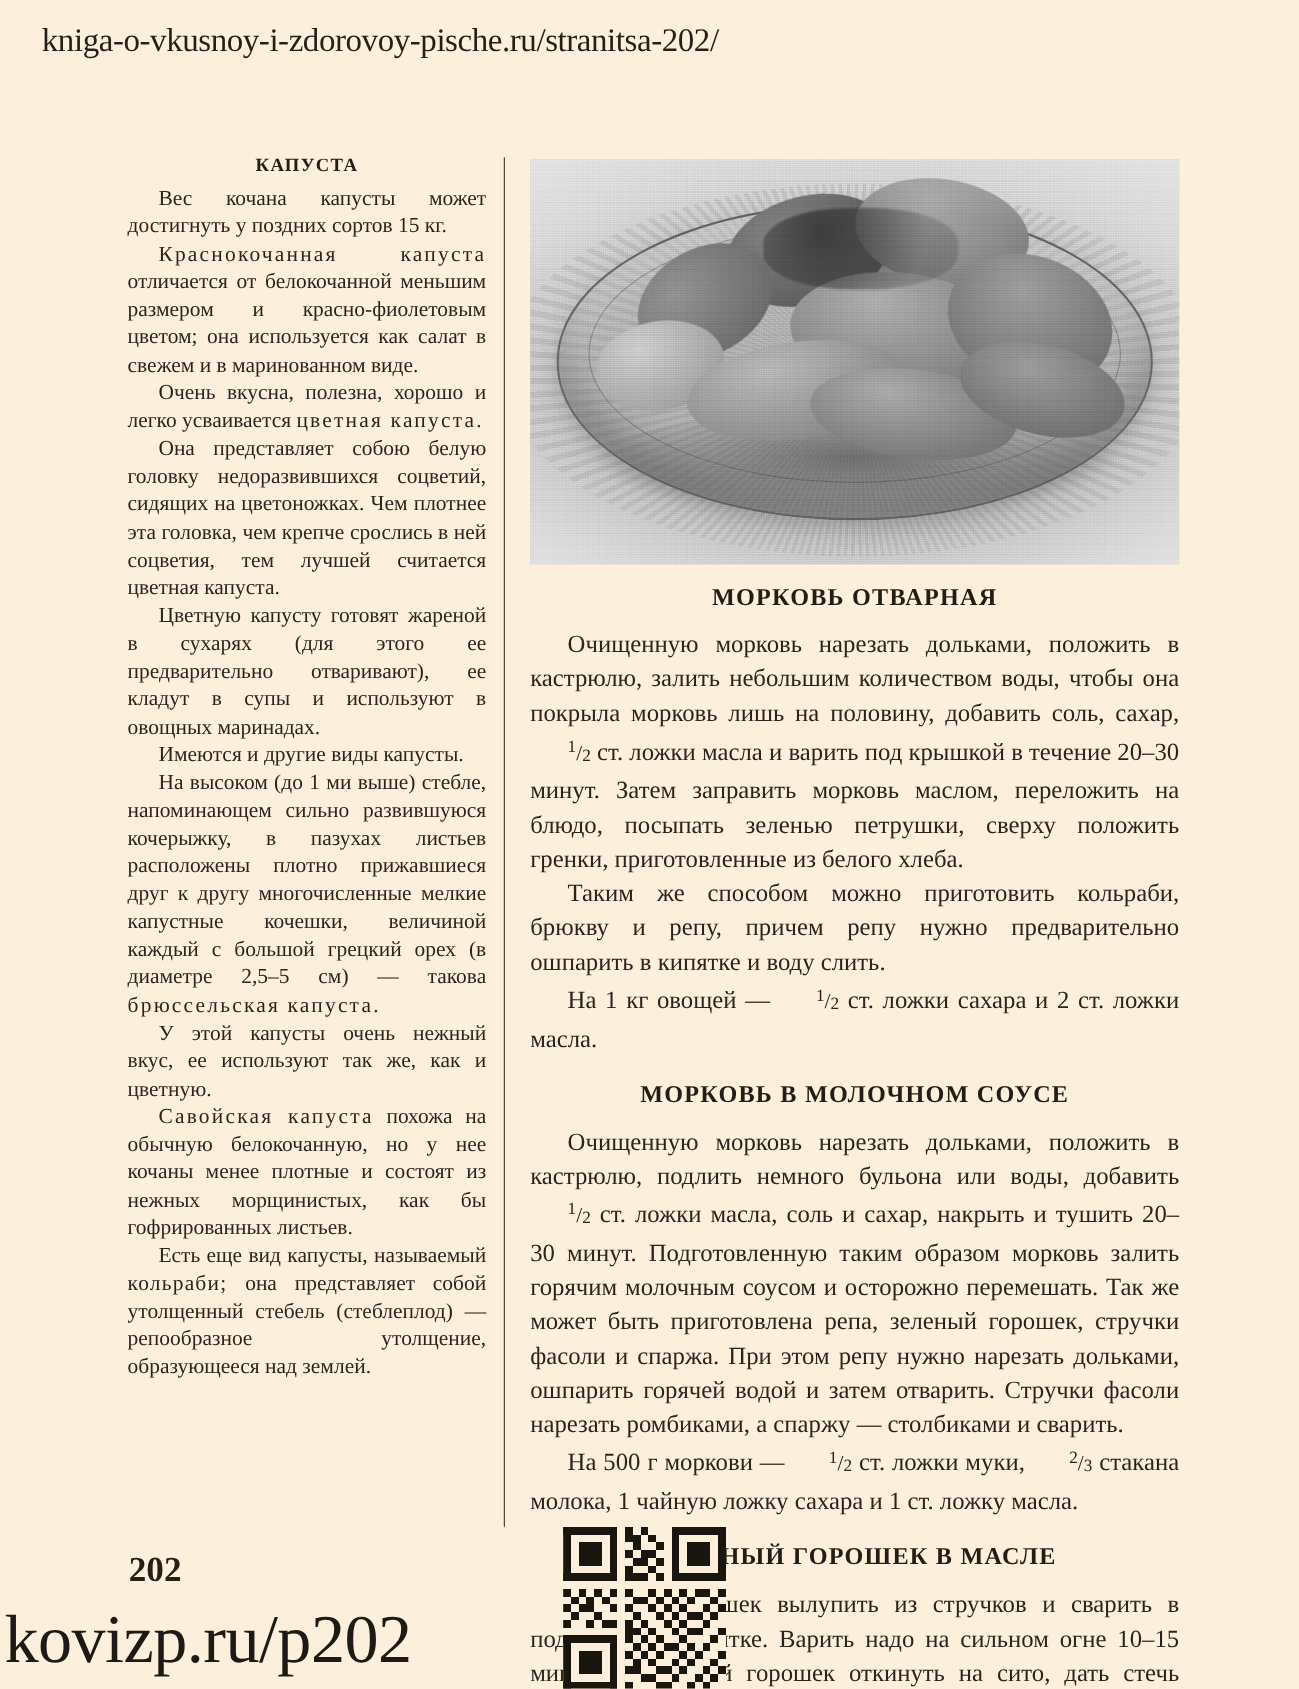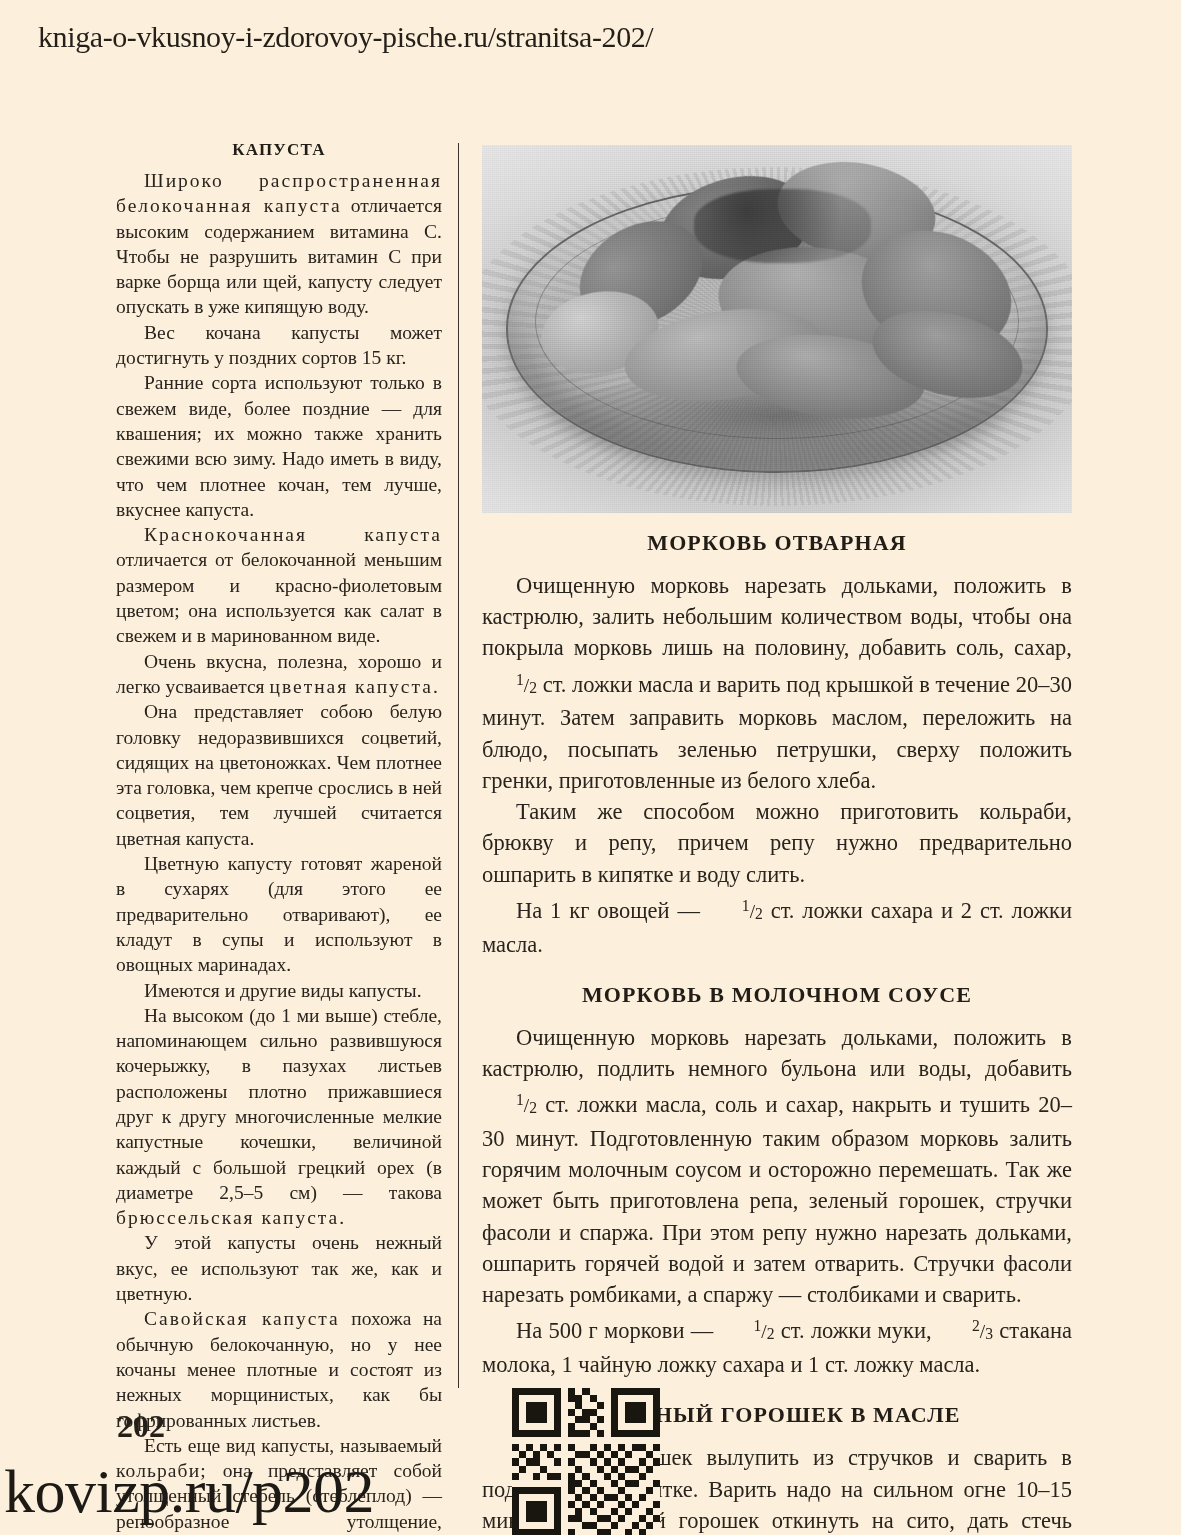--- a/index.html
+++ b/index.html
@@ -201,27 +201,21 @@
 
 <div class="page">
 
   <div class="divider"></div>
 
   <div class="col-left">
 
     <h2 class="section-title">КАПУСТА</h2>
 
     <p class="para">
-      <span class="tr">Широко распространенная бело</span><span class="tr">кочанная капуста</span> отличается высоким содержанием витамина С. Чтобы не разрушить витамин С при варке борща или щей, капусту следует опускать в уже кипящую воду.
-    </p>
-    <p class="para">
       Вес кочана капусты может достигнуть у поздних сортов 15 кг.
-    </p>
-    <p class="para">
-      Ранние сорта используют только в свежем виде, более поздние — для квашения; их можно также хранить свежими всю зиму. Надо иметь в виду, что чем плотнее кочан, тем лучше, вкуснее капуста.
     </p>
     <p class="para">
       <span class="tr">Краснокочанная капуста</span> отличается от белокочанной меньшим размером и красно-фиолетовым цветом; она используется как салат в свежем и в маринованном виде.
     </p>
     <p class="para">
       Очень вкусна, полезна, хорошо и легко усваивается <span class="tr">цветная капуста.</span>
     </p>
     <p class="para">
       Она представляет собою белую головку недоразвившихся соцветий, сидящих на цветоножках. Чем плотнее эта головка, чем крепче срослись в ней соцветия, тем лучшей считается цветная капуста.
     </p>

